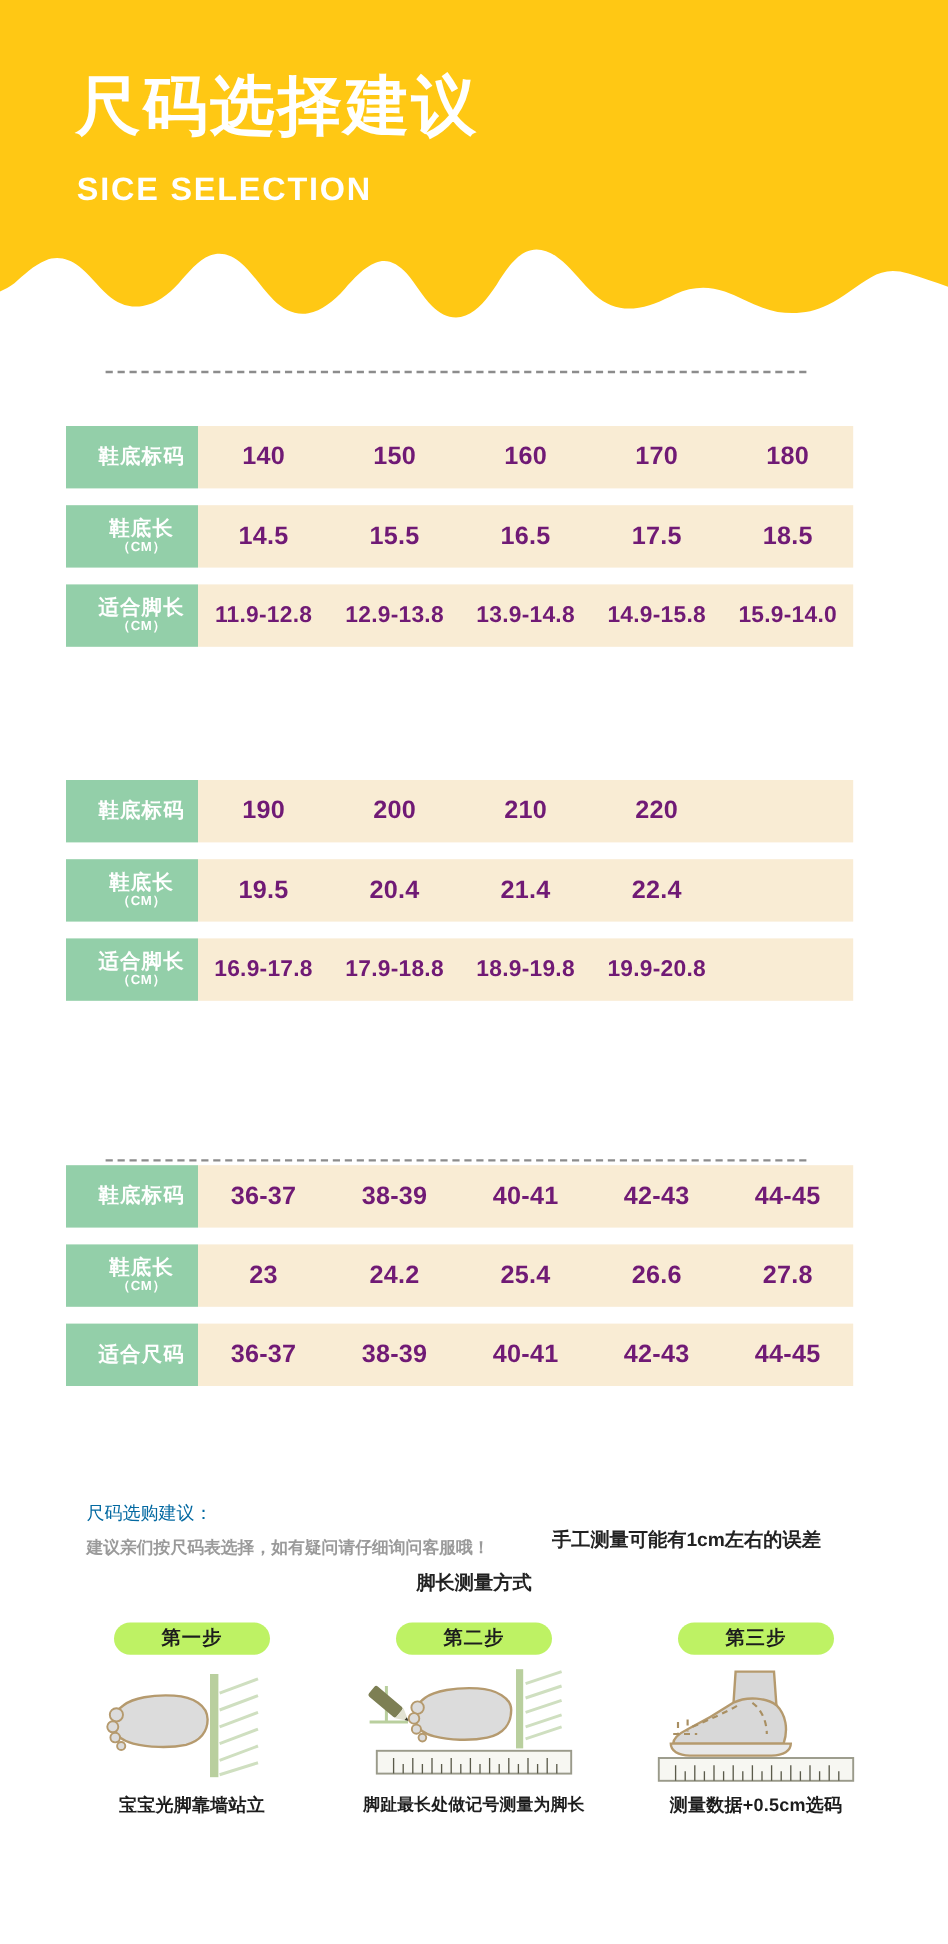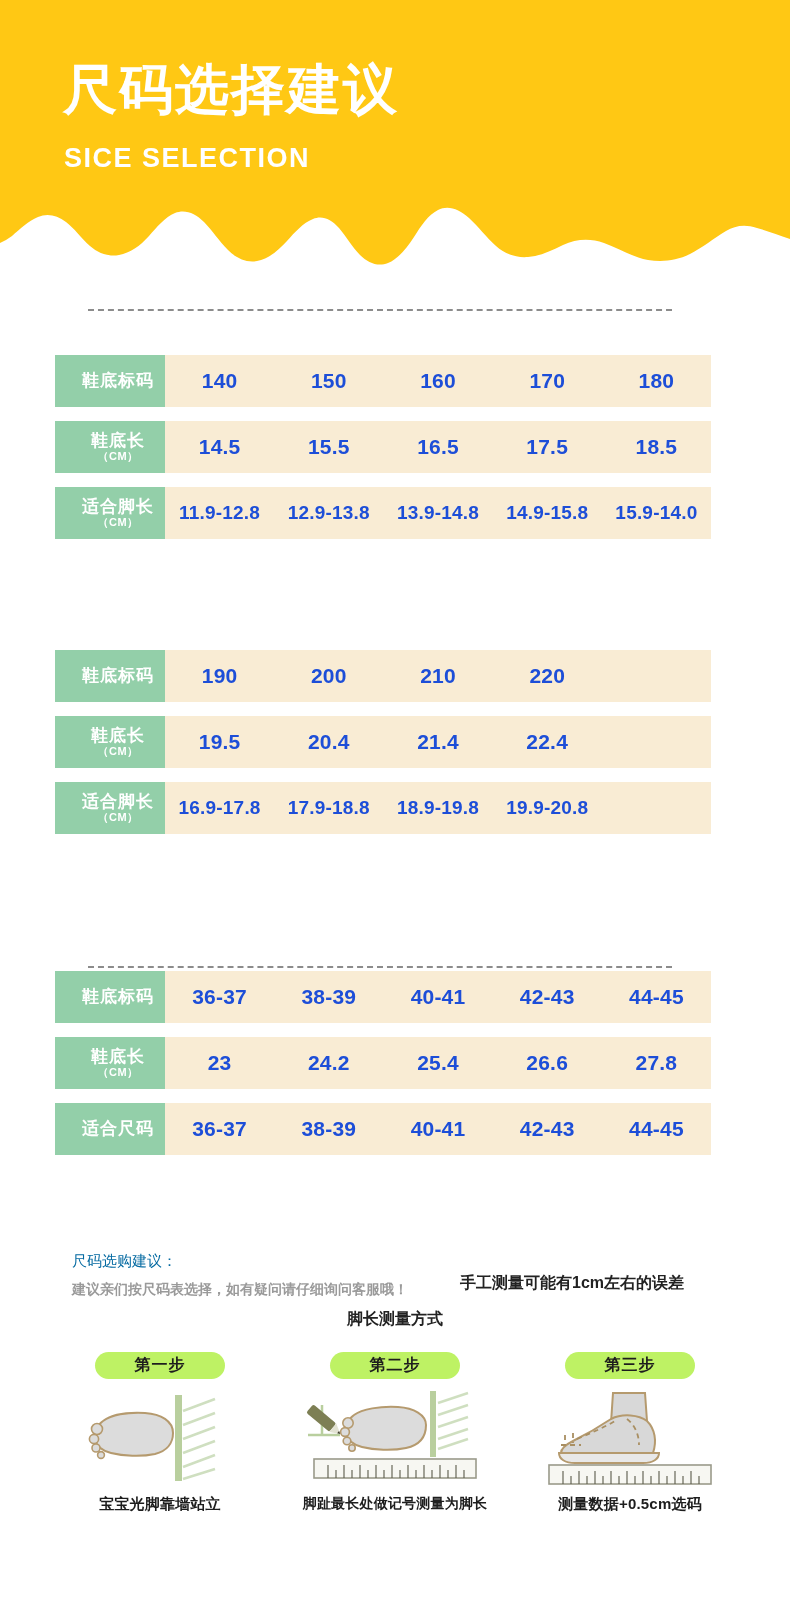--- a/index.html
+++ b/index.html
@@ -79,21 +79,21 @@
   .row-cells{
     flex:1 1 auto;
     background:#f9ecd4;
     display:flex;
     align-items:center;
     box-sizing:border-box;
   }
   .cell{
     flex:1 1 0;
     text-align:center;
-    color:#1d4ed8;
+    color:#701a75;
     font-size:21px;
     font-weight:bold;
     letter-spacing:0.2px;
     white-space:nowrap;
   }
   .cell.small{font-size:19px;}
   .cell.blank{visibility:hidden;}
 
   .tbl-1{top:355px;}
   .tbl-2{top:650px;}

